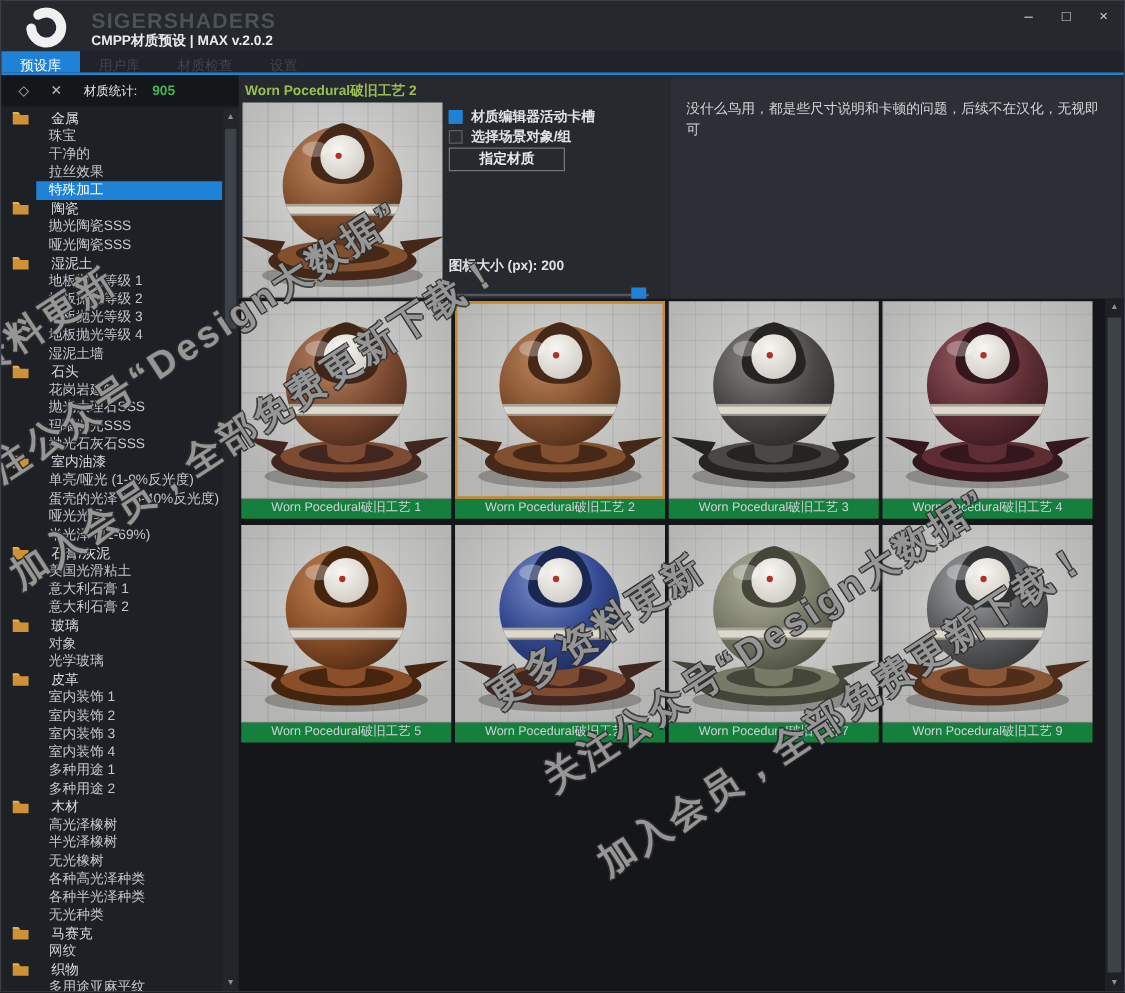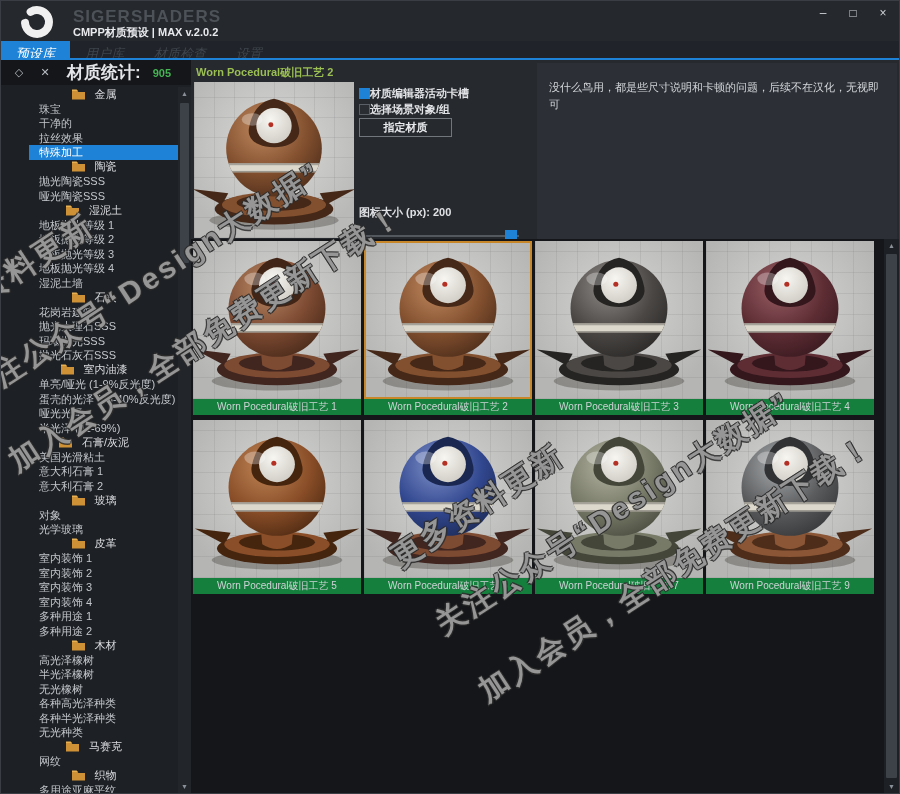--- a/index.html
+++ b/index.html
@@ -11,49 +11,49 @@
   }
   
   .titlebar { position:absolute; left:0; top:0; width:100%; height:40px; background:#25282d;padding-left:40px; }
   .logo { position:absolute; left:16px; top:3px; width:40px; height:36px; }
   .brand { position:absolute; left:72px; top:6px; font-size:17px; letter-spacing:1px; color:#4d5258; font-weight:bold; }
   .subtitle { position:absolute; left:72px; top:24px; font-size:11px; color:#e8eaed; font-weight:bold; }
   .winctl { position:absolute; top:4px; right:6px; display:flex; gap:10px; }
   .winbtn { width:20px; height:16px; color:#cfd2d6; font-size:12px; line-height:16px; text-align:center; cursor:default; }
   
   .tabrow { position:absolute; left:0; top:40px; width:100%; height:17px; background:#202329; display:flex; }
-  .tab { height:17px; padding:4px 15px; font-size:13px; line-height:17px; color:#3f454d;font-style:italic; }
+  .tab { height:17px; padding:4px 15px; font-size:11px; line-height:17px; color:#3f454d; }
   .tab.active { background:#1e83d7; color:#fff; }
   .tabline { position:absolute; left:0; top:57px; width:100%; height:2px; background:#1e83d7; }
   
   .sidebar { position:absolute; left:0; top:59px; width:190px; bottom:0; background:#1d2024; }
   .side-head { position:absolute; left:0; top:0; width:100%; height:25px; background:#141619; display:flex; align-items:center; }
   .side-ico { color:#b8bcc2; font-size:11px; margin-left:10px; width:16px; text-align:center; }
-  .stats-label { color:#e4e6e9; font-size:17px; font-weight:bold; margin-left:14px; }
+  .stats-label { color:#e4e6e9; font-size:10px; font-weight:normal; margin-left:14px; }
   .stats-value { color:#46b454; font-size:11px; font-weight:bold; margin-left:12px; }
   .tree { position:absolute; left:0; top:27px; right:13px; bottom:0; overflow:hidden; }
-  .tree-folder { height:14.5px; display:flex; align-items:center; padding-left:9px; font-size:11px; color:#dadce0; gap:10px; white-space:nowrap;justify-content:center; }
+  .tree-folder { height:14.5px; display:flex; align-items:center; padding-left:9px; font-size:11px; color:#dadce0; gap:18px; white-space:nowrap; }
   .tree-child { height:14.5px; line-height:14.5px; padding-left:38px; font-size:11px; color:#c3c7cc; white-space:nowrap; }
   .tree-child.selected { background:#1e83d7; color:#fff; margin-left:28px; padding-left:10px; margin-right:0; }
   .tree-scroll { position:absolute; right:0; top:27px; bottom:0; width:13px; background:#22252a; }
   .grid-scroll { position:absolute; right:0; top:0; bottom:0; width:15px; background:#1d2024; }
   .sarrow { height:13px; color:#8a9097; font-size:7px; line-height:13px; text-align:center; }
   .sarrow.bottom { position:absolute; bottom:0; left:0; right:0; }
   .sthumb { position:absolute; left:2px; right:2px; background:#3d4249; border-radius:1px; }
   
   .detail { position:absolute; left:190px; top:59px; width:344px; height:179px; background:#26292e; }
   .detail-title { position:absolute; left:5px; top:5px; font-size:11px; font-weight:bold; color:#9bbf53; }
   .preview { position:absolute; left:3px; top:22px; width:160px; height:156px;
     background:
       repeating-linear-gradient(0deg, rgba(110,110,115,0.15) 0 1px, transparent 1px 20px),
       repeating-linear-gradient(90deg, rgba(110,110,115,0.15) 0 1px, transparent 1px 20px),
       radial-gradient(circle at 50% 42%, #dadad8 0%, #b9b9b7 80%);
   }
   .controls { position:absolute; left:168px; top:0; width:176px; height:179px; }
-  .cbrow { position:absolute; left:0; display:flex; align-items:center; }
+  .cbrow { position:absolute; left:0; display:flex; align-items:center; gap:7px; }
   .cbox { width:11px; height:11px; border:1px solid #5a6066; background:#2a2e33; }
   .cbox.checked { background:#1e83d7; border-color:#1e83d7; }
   .cblabel { font-size:11px; color:#dfe1e4; font-weight:bold; }
   .assign-btn { position:absolute; left:0; top:58px; width:93px; height:19px; border:1px solid #70767c;
     background:#26292e; color:#e8eaed; font-size:11px; font-weight:bold; text-align:center; line-height:17px; }
   .sizerow { position:absolute; left:0; top:145px; font-size:11px; color:#dfe1e4; font-weight:bold; }
   .sizeval { margin-left:0; }
   .slider { position:absolute; left:0; top:170px; width:160px; height:12px; }
   .slider .track { position:absolute; left:0; top:5px; width:100%; height:2px; background:#53585e; }
   .slider .handle { position:absolute; top:0; width:12px; height:12px; background:#1e83d7; }

